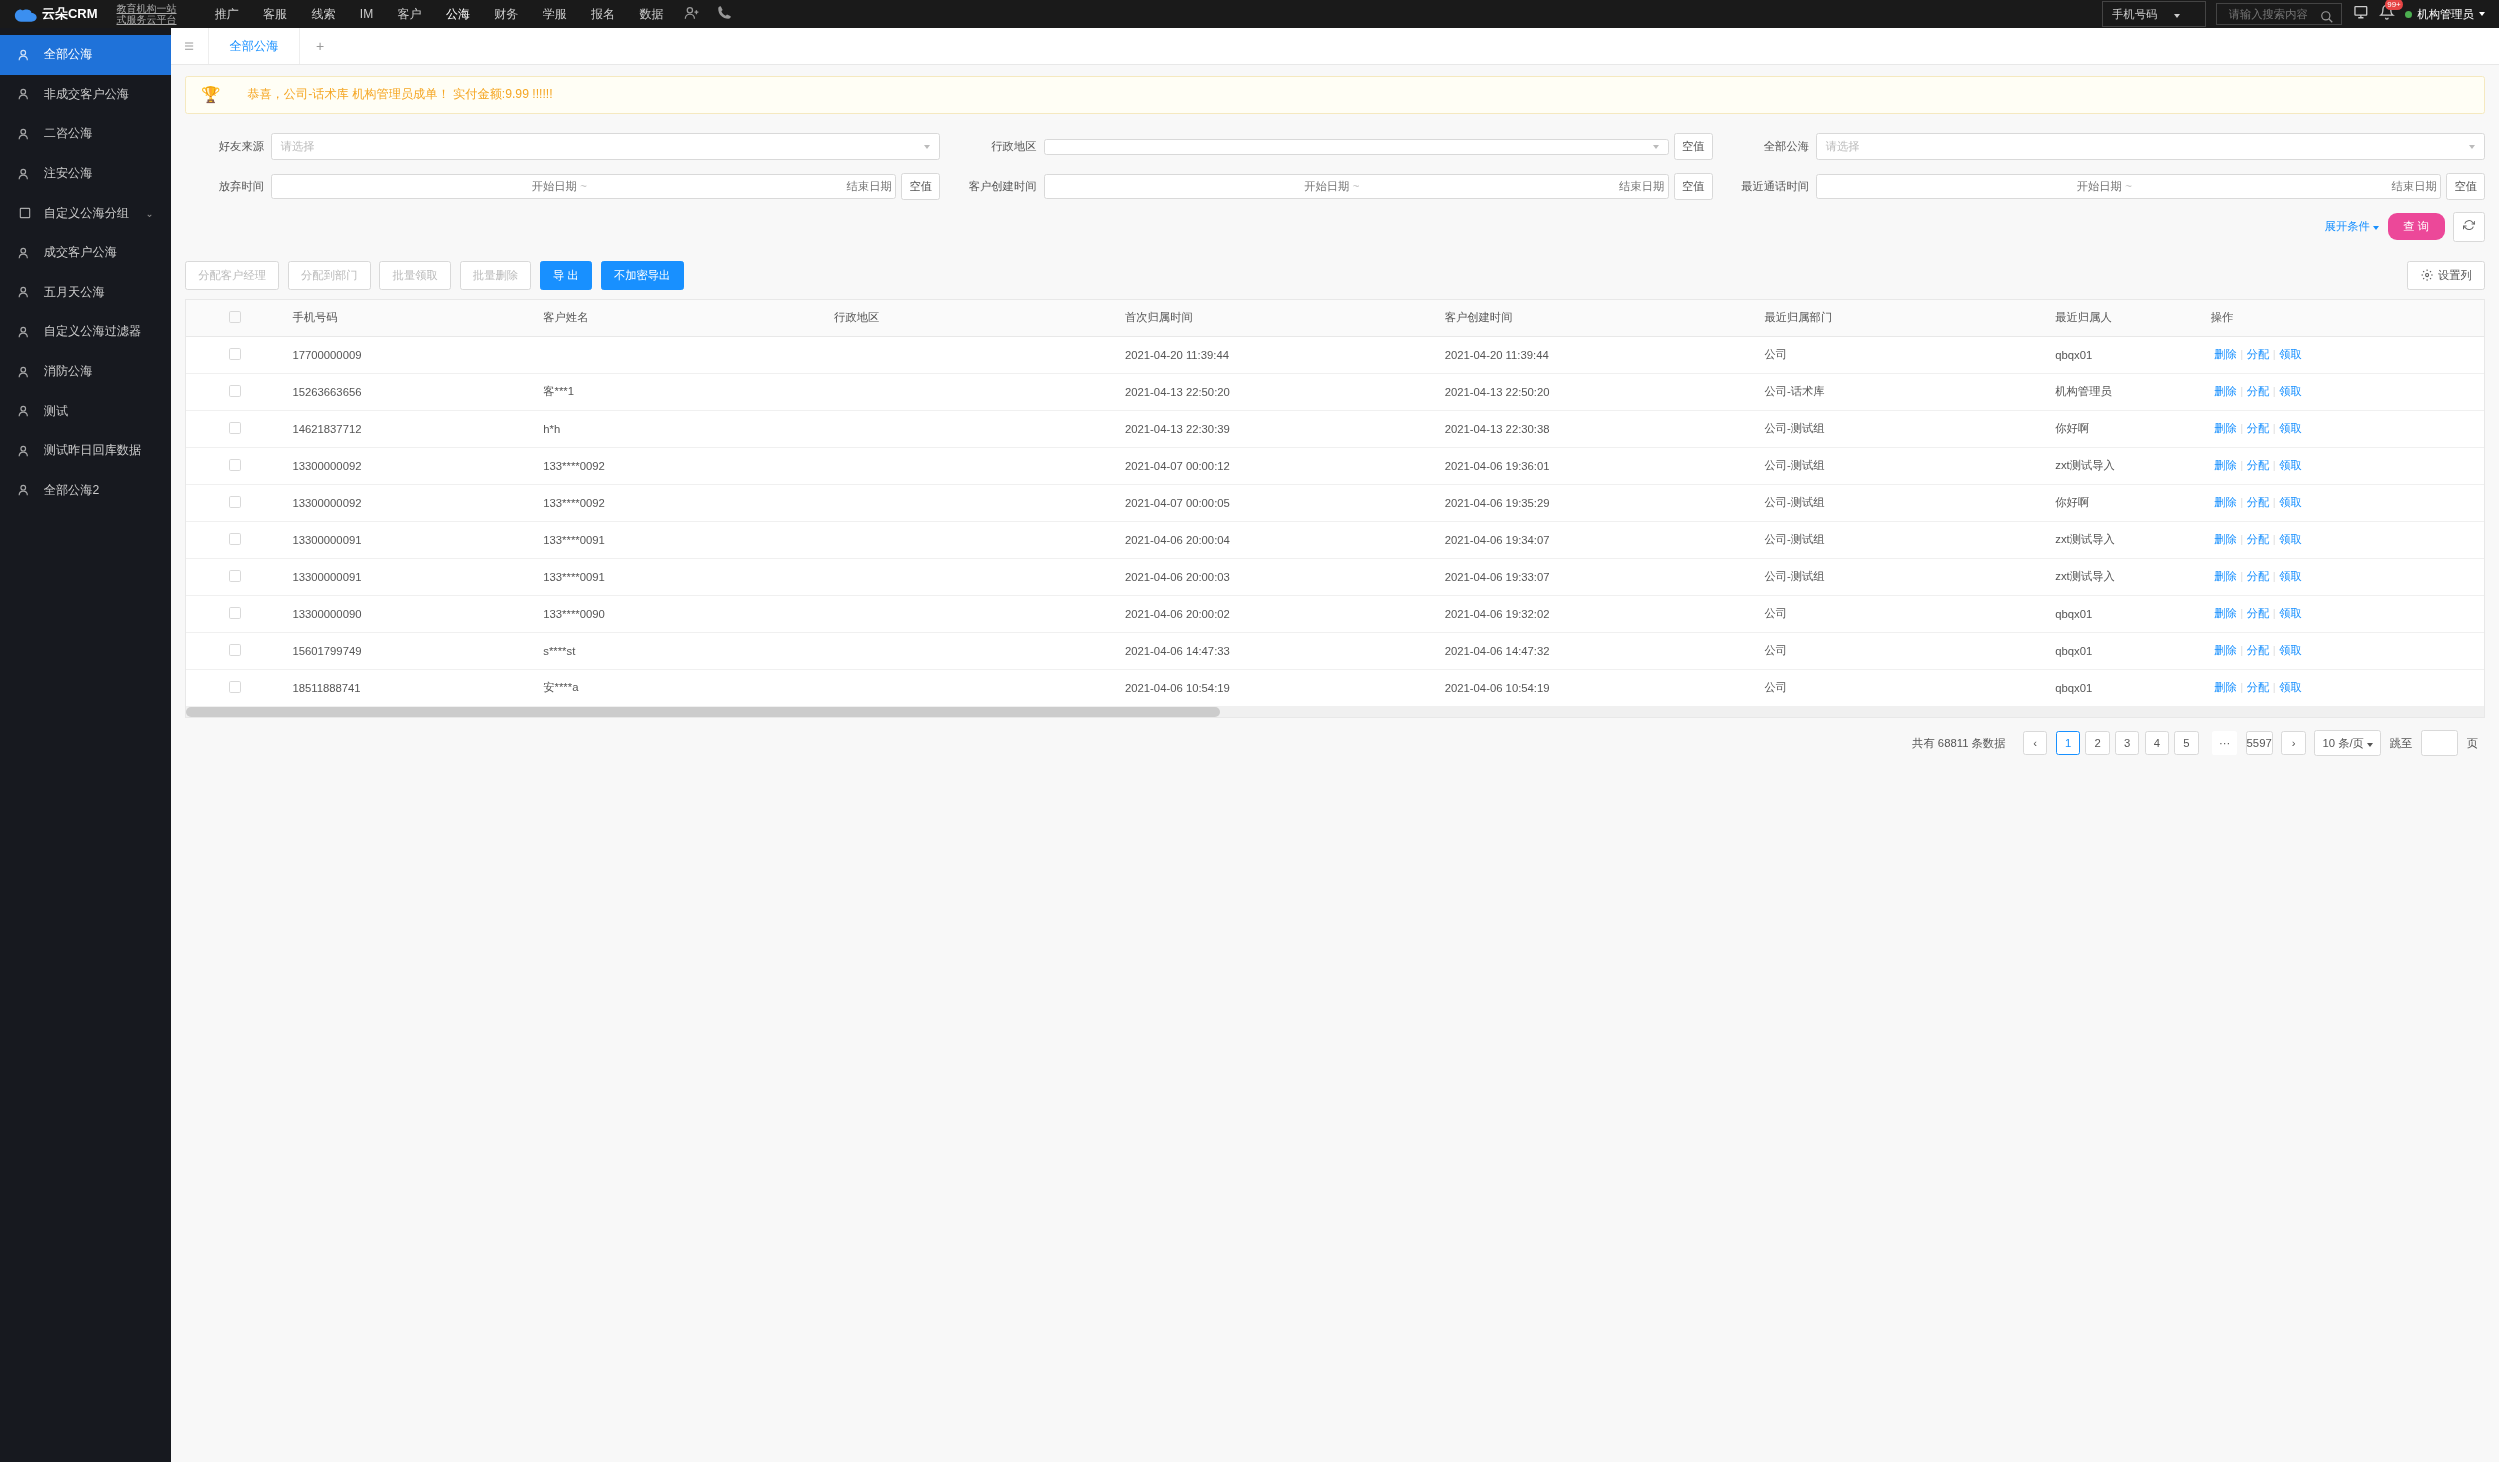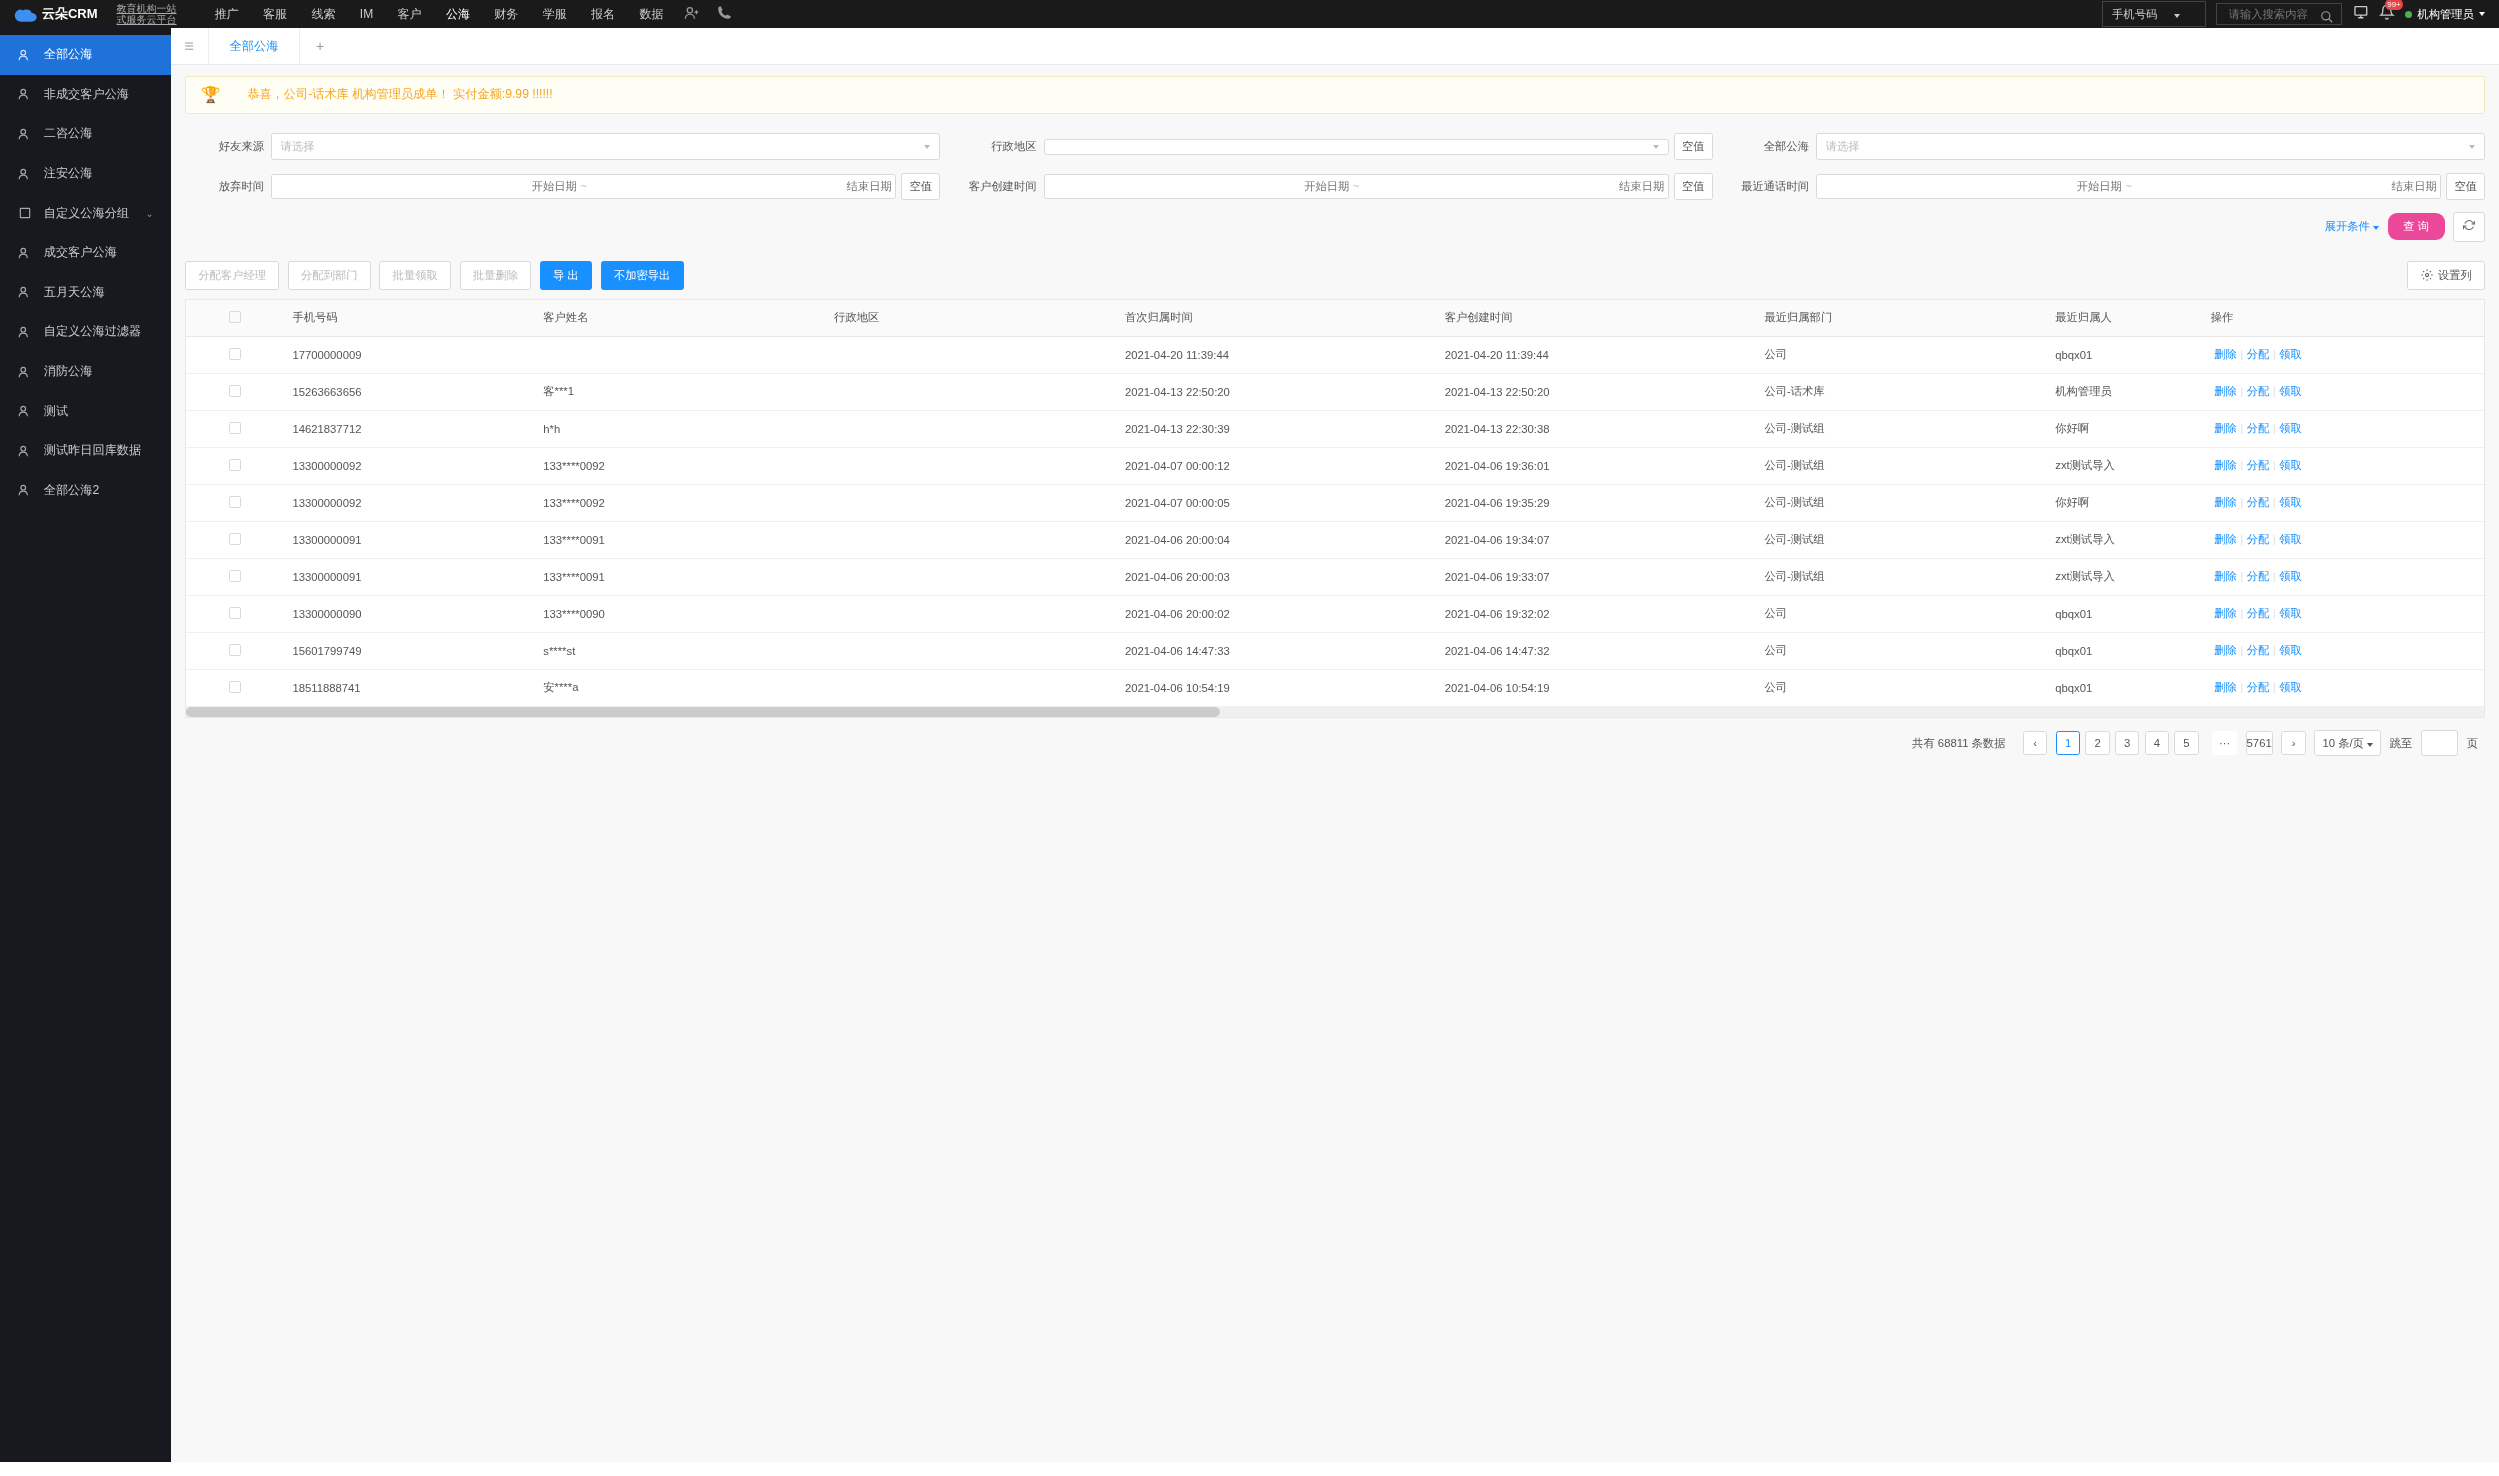--- a/index.html
+++ b/index.html
@@ -501,21 +501,21 @@
 
       <div class="pagination">
         <span class="page-info">
           <span>共有</span>
           <span>68811</span>
           <span>条数据</span>
         </span>
         <span class="page-btn">‹</span>
         <span id="page-nums"><span class="page-btn active" style="margin-right: 5.2px;">1</span><span class="page-btn" style="margin-right: 5.2px;">2</span><span class="page-btn" style="margin-right: 5.2px;">3</span><span class="page-btn" style="margin-right: 5.2px;">4</span><span class="page-btn" style="margin-right: 5.2px;">5</span></span>
         <span class="page-btn page-ellipsis">···</span>
-        <span class="page-btn">5761</span>
+        <span class="page-btn">5597</span>
         <span class="page-btn">›</span>
         <span class="page-select">
           <span>10 条/页</span> <span class="chevron-down"></span>
         </span>
         <span>跳至</span>
         <input class="page-goto-input" style="">
         <span>页</span>
       </div>
     </div>
   </div>

